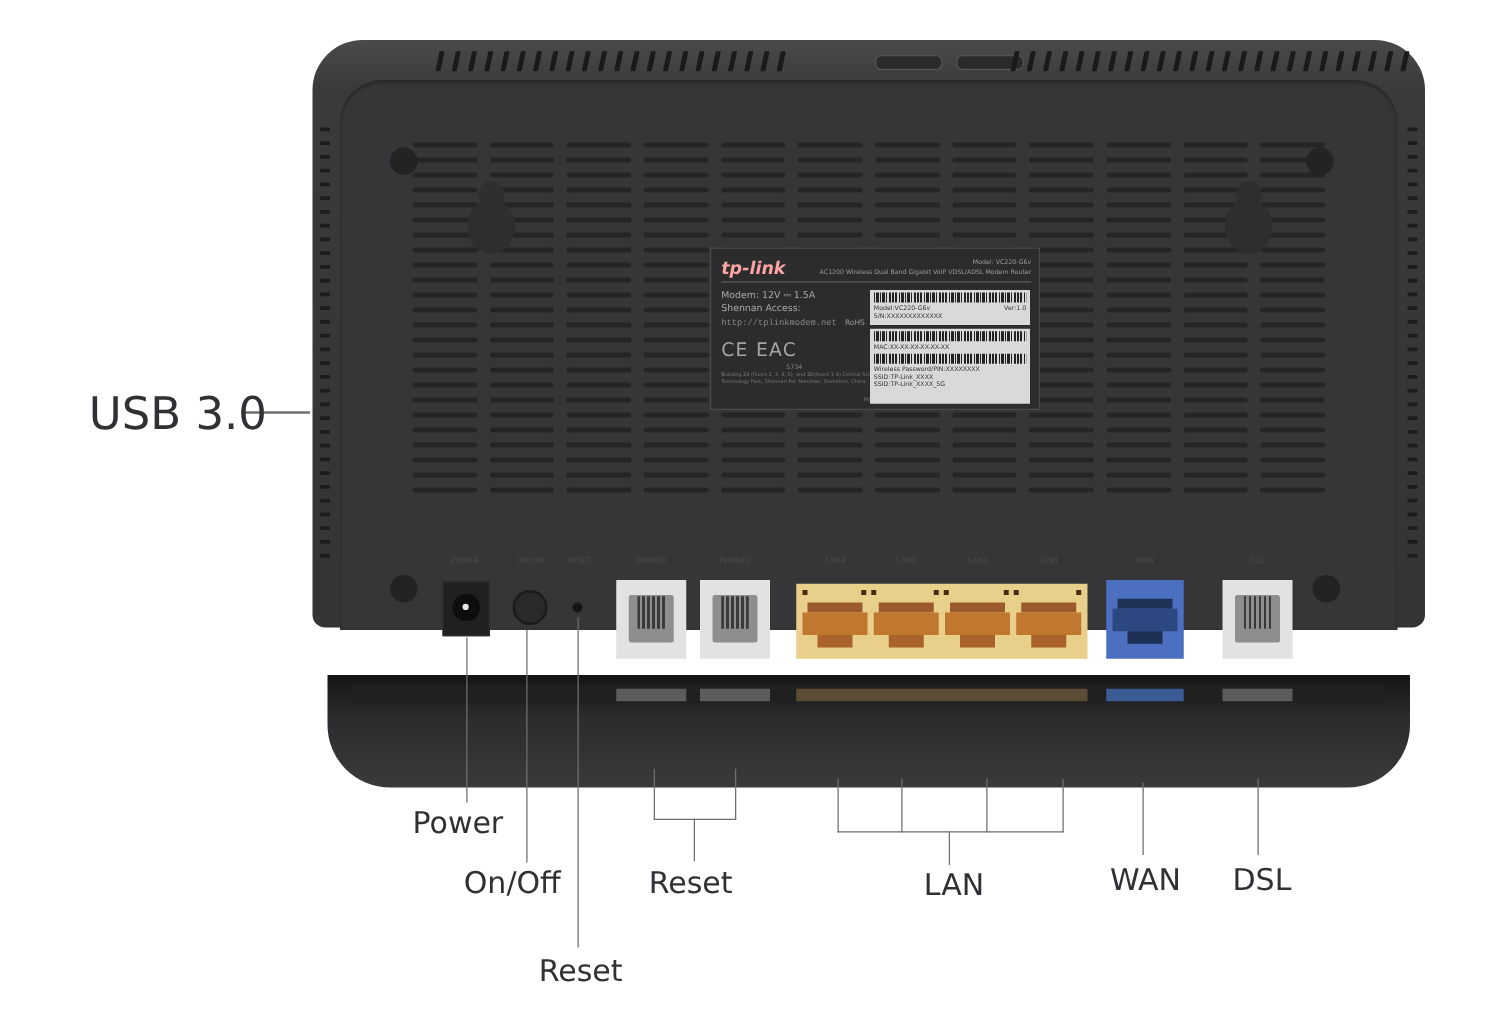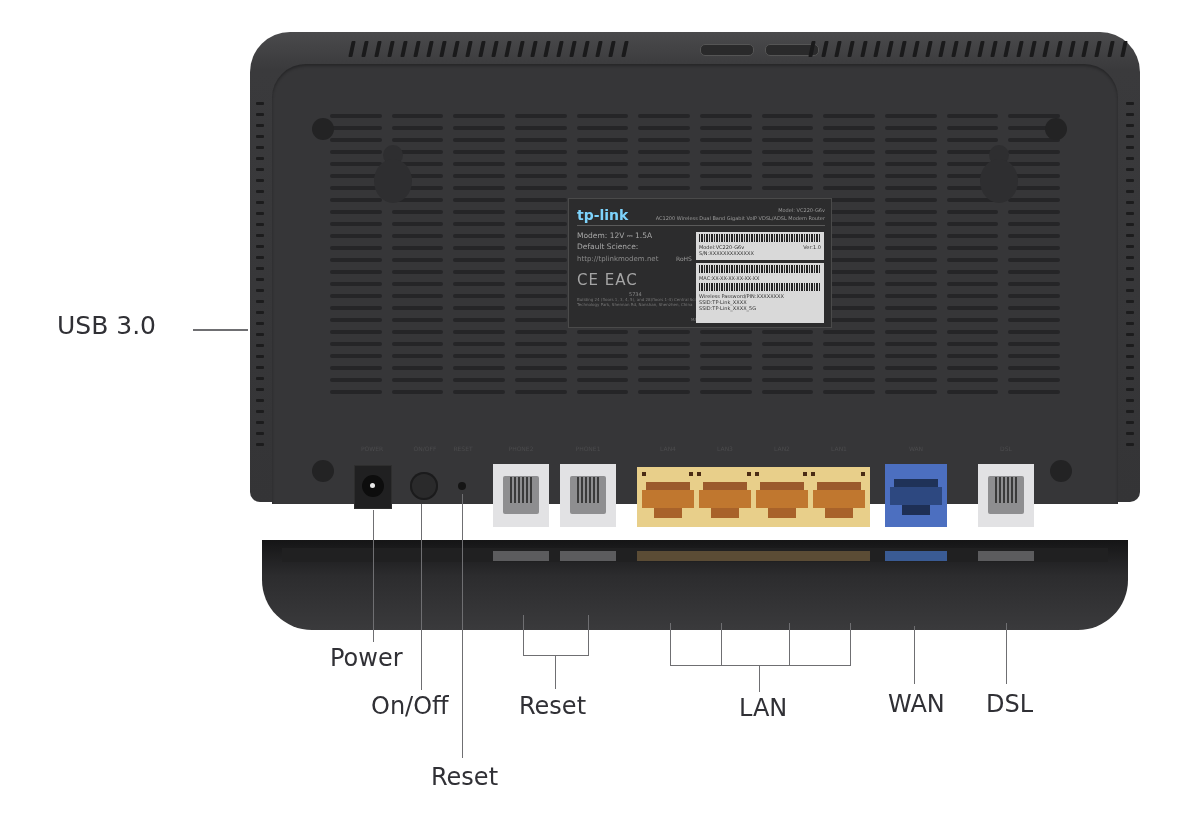--- a/index.html
+++ b/index.html
@@ -22,27 +22,27 @@
 
   .screw { position:absolute; width:22px; height:22px; border-radius:50%; background:#232324; }
   .keyhole { position:absolute; width:38px; height:58px; }
   .keyhole .head { position:absolute; left:9px; top:0; width:20px; height:20px; border-radius:50%; background:#2e2e30; }
   .keyhole .body { position:absolute; left:0; top:14px; width:38px; height:44px; border-radius:50%; background:#2e2e30; }
 
   .top-switch { position:absolute; top:12px; height:10px; width:52px; border-radius:5px; background:#2a2a2b; border:1px solid #555; }
 
   
   #label { position:absolute; left:318px; top:166px; width:262px; height:128px; background:#2c2c2d; border:1px solid #4a4a4a; color:#8c8c8c; font-size:7px; }
-  #label .logo { position:absolute; left:8px; top:8px; font-size:14px; color:#7dd3fc; font-weight:bold; }
+  #label .logo { position:absolute; left:8px; top:8px; font-size:14px; color:#fca5a5; font-weight:bold;font-style:italic; }
   #label .model { position:absolute; right:6px; top:8px; font-size:5px; color:#9a9a9a; text-align:right; }
   #label .desc { position:absolute; right:6px; top:16px; font-size:5px; color:#9a9a9a; }
   #label .hr { position:absolute; left:8px; right:6px; top:26px; height:1px; background:#5a5a5a; }
   #label .power { position:absolute; left:8px; top:32px; font-size:7.5px; color:#a8a8a8; }
   #label .access { position:absolute; left:8px; top:43px; font-size:7.5px; color:#a8a8a8; }
-  #label .url { position:absolute; left:8px; top:56px; font-size:7px; color:#8a8a8a; }
+  #label .url { position:absolute; left:8px; top:56px; font-size:7px; color:#8a8a8a;font-family:Liberation Mono, monospace; }
   #label .ce { position:absolute; left:8px; top:72px; font-size:15px; color:#a5a5a5; letter-spacing:1px; }
   #label .cert { position:absolute; left:60px; top:92px; font-size:5px; color:#8a8a8a; }
   #label .addr { position:absolute; left:8px; top:98px; font-size:4px; color:#777; line-height:5px; width:140px; }
   #label .made { position:absolute; left:122px; top:118px; font-size:4px; color:#777; }
   #label .rohs { position:absolute; left:107px; top:56px; font-size:6px; color:#999; }
   #label .sticker1 { position:absolute; left:127px; top:33px; width:128px; height:28px; background:#d9d9d9; color:#333; font-size:5px; }
   #label .sticker2 { position:absolute; left:127px; top:64px; width:128px; height:60px; background:#d9d9d9; color:#333; font-size:5px; }
   .barcode { height:8px; margin:2px 3px; background:repeating-linear-gradient(90deg,#222 0 1px,#d9d9d9 1px 2px,#222 2px 4px,#d9d9d9 4px 5px); }
   .sline { margin:0 3px; line-height:6px; white-space:nowrap; }
 
@@ -560,21 +560,21 @@
     </div>
   <div class="screw" style="left:62px; top:428px;"></div>
   <div class="screw" style="left:800px; top:428px;"></div>
 
   <div id="label">
     <div class="logo">tp-link</div>
     <div class="model">Model: VC220-G6v</div>
     <div class="desc">AC1200 Wireless Dual Band Gigabit VoIP VDSL/ADSL Modem Router</div>
     <div class="hr"></div>
     <div class="power">Modem: 12V ⎓ 1.5A</div>
-    <div class="access">Default Science:</div>
+    <div class="access">Shennan Access:</div>
     <div class="url">http://tplinkmodem.net</div>
     <div class="rohs">RoHS</div>
     <div class="ce">CE EAC</div>
     <div class="cert">5734</div>
     <div class="addr">Building 24 (floors 1, 3, 4, 5), and 28(floors 1-4) Central Science and Technology Park, Shennan Rd, Nanshan, Shenzhen, China</div>
     <div class="made">MADE IN CHINA</div>
     <div class="sticker1">
       <div class="barcode"></div>
       <div class="sline"><span>Model:VC220-G6v</span> <span style="float:right">Ver:1.0</span></div>
       <div class="sline">S/N:XXXXXXXXXXXXX</div>
@@ -684,20 +684,20 @@
 <div class="line" style="left:670px; top:623px; width:1px; height:43px;"></div>
 <div class="line" style="left:721px; top:623px; width:1px; height:43px;"></div>
 <div class="line" style="left:789px; top:623px; width:1px; height:43px;"></div>
 <div class="line" style="left:850px; top:623px; width:1px; height:43px;"></div>
 <div class="line" style="left:670px; top:665px; width:181px; height:1px;"></div>
 <div class="line" style="left:759px; top:665px; width:1px; height:27px;"></div>
 
 <div class="line" style="left:914px; top:626px; width:1px; height:58px;"></div>
 <div class="line" style="left:1006px; top:623px; width:1px; height:61px;"></div>
 
-<div class="callout-text" style="left:57px; top:311px; font-size:25px;">USB 3.0</div>
+<div class="callout-text" style="left:71px; top:311px; font-size:36px;">USB 3.0</div>
 <div class="callout-text" style="left:330px; top:644px;">Power</div>
 <div class="callout-text" style="left:371px; top:692px;">On/Off</div>
 <div class="callout-text" style="left:431px; top:763px;">Reset</div>
 <div class="callout-text" style="left:519px; top:692px;">Reset</div>
 <div class="callout-text" style="left:739px; top:694px;">LAN</div>
 <div class="callout-text" style="left:888px; top:690px;">WAN</div>
 <div class="callout-text" style="left:986px; top:690px;">DSL</div>
 
 </body></html>

